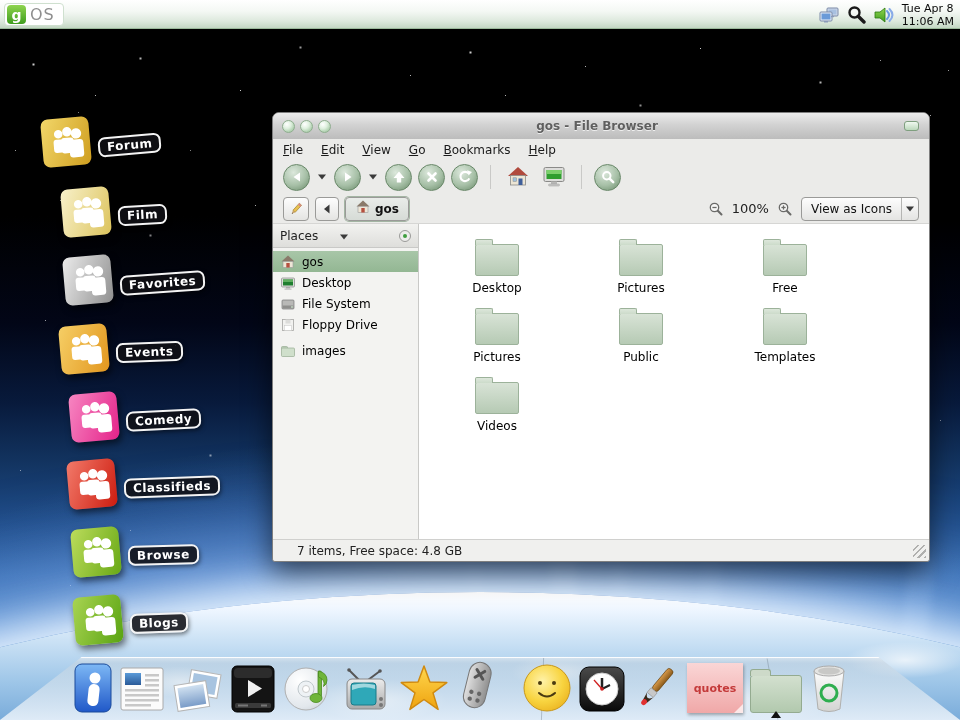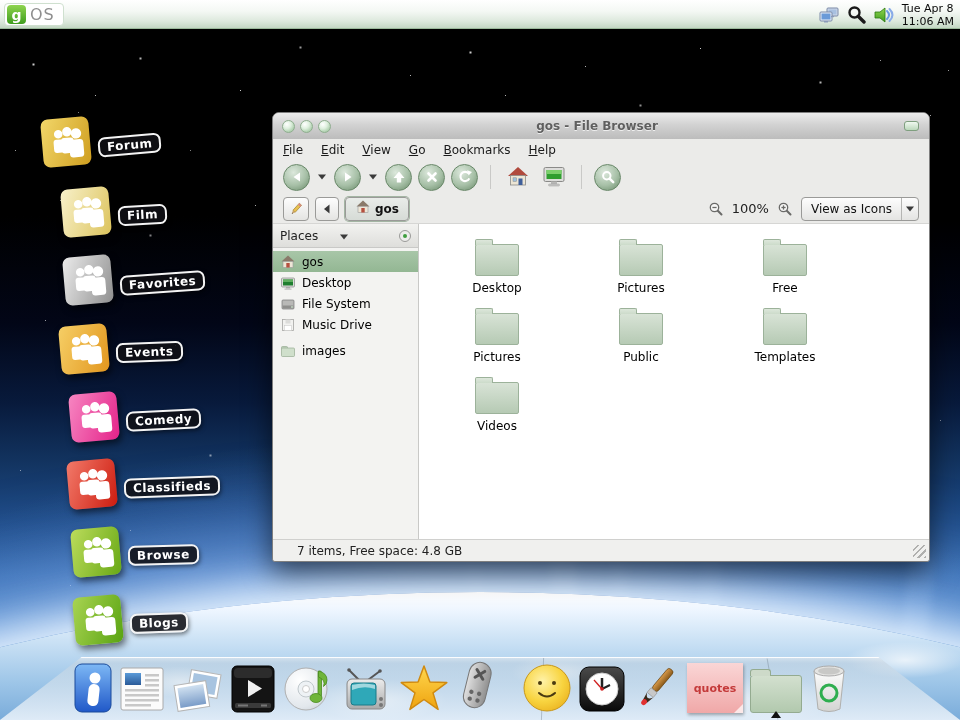--- a/index.html
+++ b/index.html
@@ -462,21 +462,21 @@
             <span>File System</span>
           </div>
           <div class="sb-item">
             <span style="display: flex;">
               <svg width="16" height="16" viewBox="0 0 16 16" xmlns="http://www.w3.org/2000/svg">
                 <rect x="2.5" y="2.5" width="11" height="11" fill="#f2f2f0" stroke="#a5a5a3" stroke-width=".8"></rect>
                 <rect x="5.5" y="2.5" width="5" height="4" fill="#dcdcda"></rect>
                 <rect x="4.5" y="8.5" width="7" height="5" fill="#fff" stroke="#c5c5c3" stroke-width=".5"></rect>
               </svg>
             </span>
-            <span>Music Drive</span>
+            <span>Floppy Drive</span>
           </div>
           <div class="sb-gap"></div>
           <div class="sb-item">
             <span style="display: flex;">
               <svg width="16" height="16" viewBox="0 0 16 16" xmlns="http://www.w3.org/2000/svg">
                 <rect x="1.5" y="3.5" width="6" height="3" rx="1" fill="#c2d4be" stroke="#96ac92" stroke-width=".7"></rect>
                 <rect x="1.5" y="5" width="13" height="8.5" rx="1" fill="#cfdfcb" stroke="#96ac92" stroke-width=".7"></rect>
               </svg>
             </span>
             <span>images</span>

